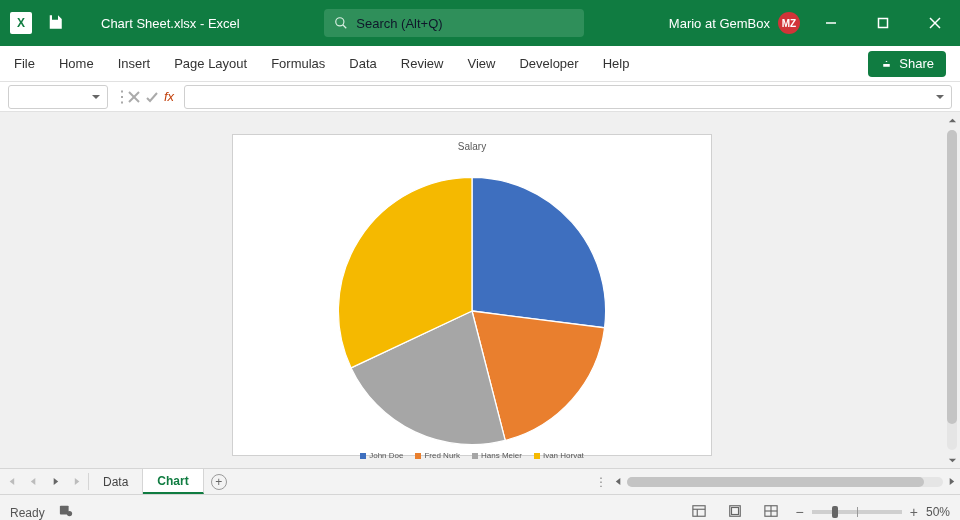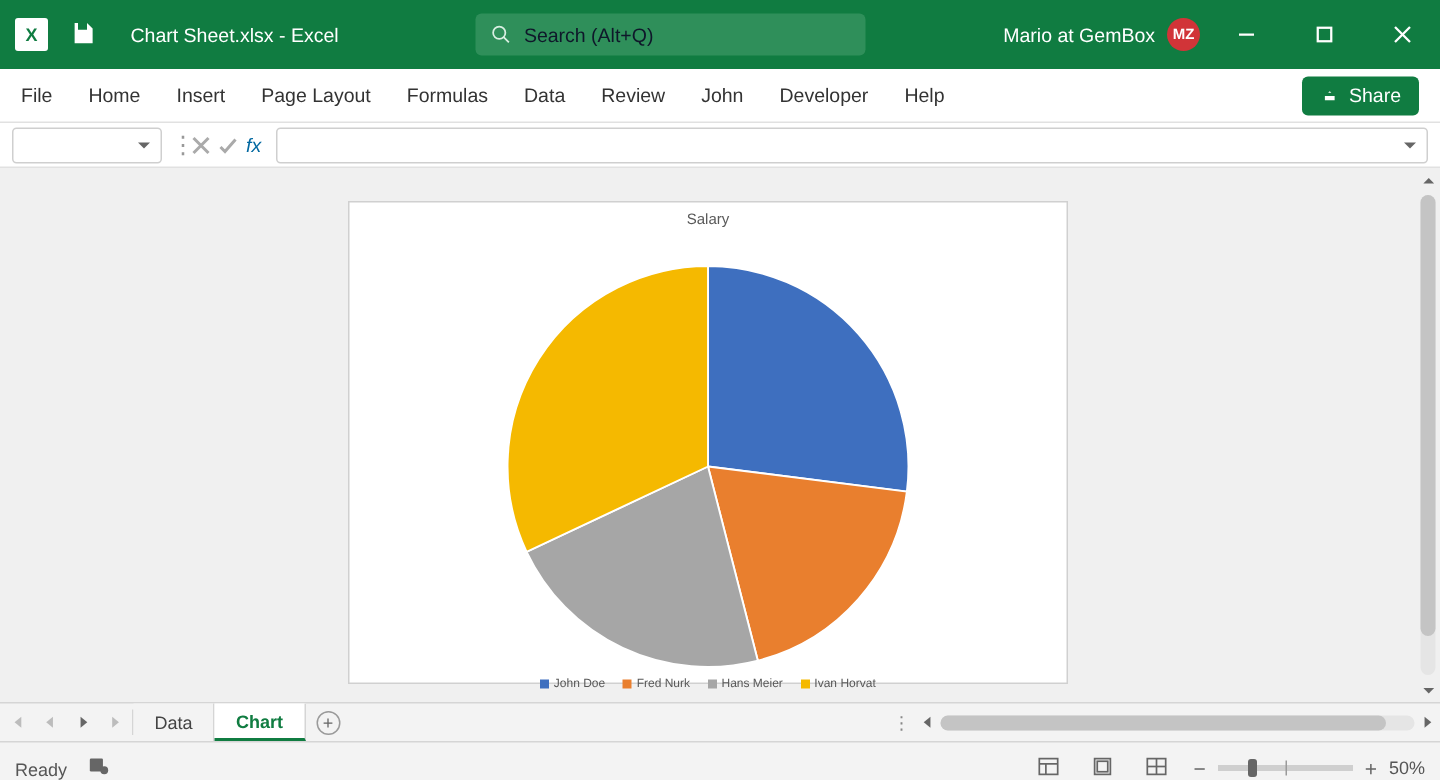--- a/index.html
+++ b/index.html
@@ -6,21 +6,21 @@
   html, body { width: 960px; height: 520px; overflow: hidden; background: #fff; }
 
   
   .titlebar {
     height: 46px; background: #107c41; display: flex; align-items: center;
     color: #fff; font-size: 13px;
   }
   .titlebar .left { display: flex; align-items: center; gap: 14px; padding-left: 10px; }
   .titlebar .app-icon { width: 22px; height: 22px; background: #fff; border-radius: 2px; display:flex; align-items:center; justify-content:center; color:#107c41; font-weight:700; font-size:12px; }
   .titlebar .save-icon svg { width: 18px; height: 18px; fill: #fff; }
-  .titlebar .filename { margin-left: 9px; font-size: 13px; }
+  .titlebar .filename { margin-left: 23px; font-size: 13px; }
   .titlebar .search {
     margin-left: auto; margin-right: auto;
     width: 260px; height: 28px; background: #2f8f5a;
     border-radius: 4px; display:flex; align-items:center; padding: 0 10px; gap: 8px;
     color: #0f172a; font-size: 13px;
   }
   .titlebar .search svg { width: 14px; height: 14px; stroke: #d9efe2; fill:none; stroke-width:2; }
   .titlebar .right { display:flex; align-items:center; gap: 10px; padding-right: 4px; }
   .titlebar .user { display:flex; align-items:center; gap:8px; font-size:13px; }
   .titlebar .avatar { width:22px; height:22px; border-radius:50%; background:#d13438; display:flex; align-items:center; justify-content:center; font-size:10px; font-weight:600; color:#fff; }
@@ -35,21 +35,21 @@
     padding: 0 12px; border-radius:4px; display:flex; align-items:center; gap:6px; font-size:13px;
   }
   .share-btn svg { width:13px; height:13px; fill:#fff; }
 
   
   .formulabar { height: 30px; display:flex; align-items:center; padding: 4px 8px; gap:6px; border-bottom:1px solid #e1e1e1; }
   .namebox { width: 100px; height: 24px; border:1px solid #cfcfcf; border-radius:3px; display:flex; align-items:center; justify-content:flex-end; padding:0 6px; }
   .namebox svg { width:10px; height:10px; fill:#666; }
   .fb-sep { width:4px; color:#999; }
   .fb-btns { display:flex; align-items:center; gap:6px; color:#888; padding:0 4px; }
-  .fb-btns .fx { font-style: italic; font-size:13px; color:#0369a1; }
+  .fb-btns .fx { font-style: italic; font-size:13px; color:#c2410c; }
   .fb-btns svg { width:12px; height:12px; stroke:#aaa; stroke-width:2; fill:none; }
   .formula-input { flex:1; height:24px; border:1px solid #cfcfcf; border-radius:3px; display:flex; align-items:center; justify-content:flex-end; padding:0 6px;}
   .formula-input svg { width:10px; height:10px; fill:#666; }
 
   
   .workarea { position:relative; height: 356px; background:#f0f0f0; display:flex; }
   .canvas { flex:1; display:flex; align-items:flex-start; justify-content:center; padding-top:22px; }
   .chart-card { width: 480px; height: 322px; background:#fff; border:1px solid #d0d0d0; display:flex; flex-direction:column; align-items:center; padding:6px 10px 4px; }
   .chart-title { font-size:10px; color:#595959; margin-bottom:19px; }
   .pie-wrap { flex:1; display:flex; align-items:center; justify-content:center; }
@@ -140,21 +140,21 @@
 </div>
 
 <div class="ribbon">
   <span class="tab">File</span>
   <span class="tab">Home</span>
   <span class="tab">Insert</span>
   <span class="tab">Page Layout</span>
   <span class="tab">Formulas</span>
   <span class="tab">Data</span>
   <span class="tab">Review</span>
-  <span class="tab">John</span>
+  <span class="tab">View</span>
   <span class="tab">Developer</span>
   <span class="tab">Help</span>
   <div class="share-btn">
     <svg viewBox="0 0 24 24">
         <path d="M14 9l-2-2-2 2M12 7v8M6 13v5h12v-5"></path>
       </svg>
     <span>Share</span>
   </div>
 </div>
 

